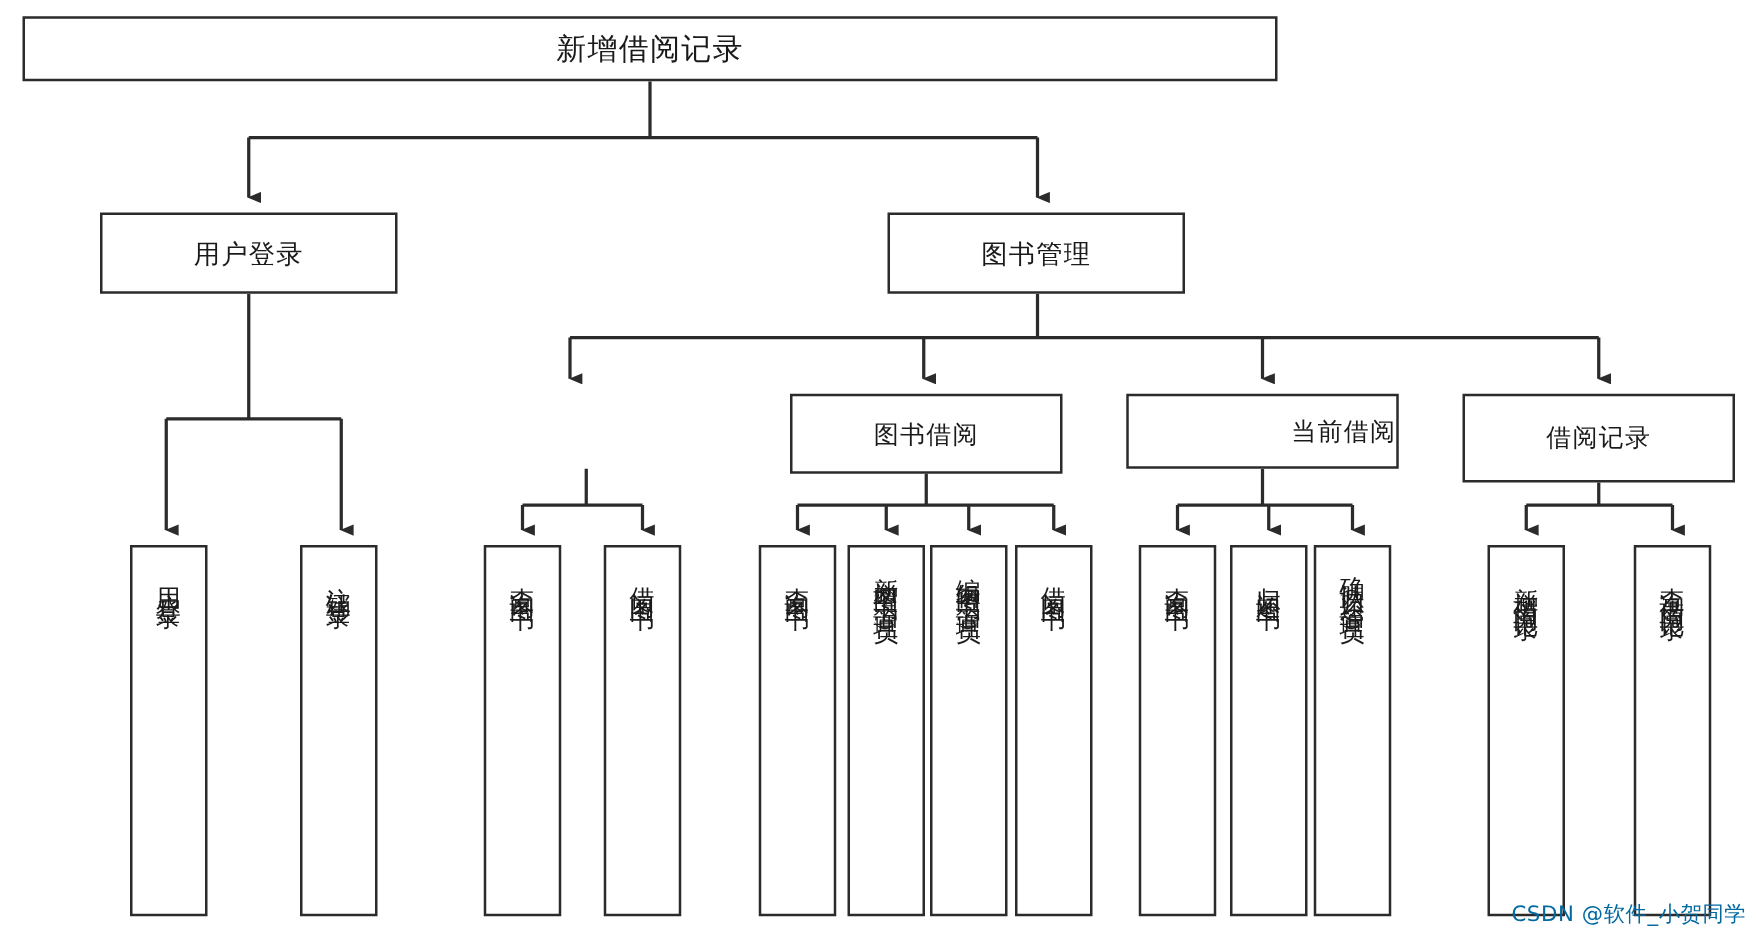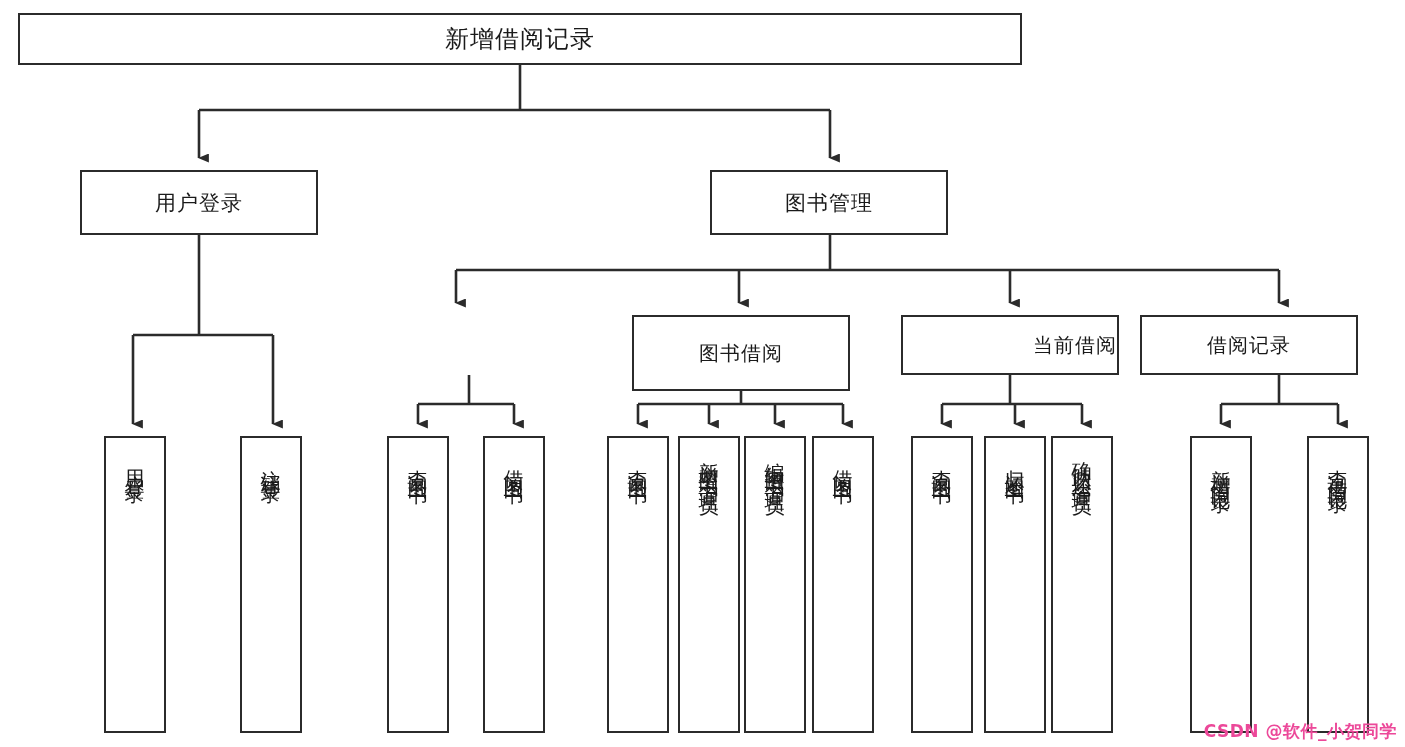--- a/index.html
+++ b/index.html
@@ -61,25 +61,24 @@
     white-space: nowrap;
   }
   .node.leaf.tall-text {
     padding-top: 8px;
   }
   .watermark {
     position: absolute;
     right: 8px;
     bottom: 4px;
     font-size: 17px;
-    color: #ec4899;
+    color: #0369a1;
     z-index: 5;
     white-space: nowrap;
     letter-spacing: 0.5px;
-    font-weight: bold;
   }
 </style>
 </head>
 <body>
 
 <div id="canvas">
 
   <svg id="edges" viewBox="0 0 1405 747" xmlns="http://www.w3.org/2000/svg">
     <defs>
       <marker id="arrow" viewBox="0 0 10 12" refX="5" refY="11" markerWidth="9" markerHeight="11" orient="auto-start-reverse" markerUnits="userSpaceOnUse">
@@ -134,27 +133,27 @@
     <span>新增借阅记录</span>
   </div>
 
   <div class="node level1" style="left:80px; top:170px; width:238px; height:65px;">
     <span>用户登录</span>
   </div>
   <div class="node level1" style="left:710px; top:170px; width:238px; height:65px;text-align:right;">
     <span>图书管理</span>
   </div>
 
-  <div class="node level2" style="left:632px; top:315px; width:218px; height:76px;">
+  <div class="node level2" style="left:632px; top:315px; width:218px; height:64px;">
     <span>图书借阅</span>
   </div>
   <div class="node level2" style="left:901px; top:315px; width:218px; height:60px;justify-content:flex-end;">
     <span>当前借阅</span>
   </div>
-  <div class="node level2" style="left:1140px; top:315px; width:218px; height:60px;text-align:right;">
+  <div class="node level2" style="left:1170px; top:315px; width:218px; height:71px;text-align:right;">
     <span>借阅记录</span>
   </div>
 
   <div class="node leaf" style="left:104px; top:436px; width:62px; height:297px;">
     <span class="vlabel">用户登录</span>
   </div>
   <div class="node leaf" style="left:240px; top:436px; width:62px; height:297px;">
     <span class="vlabel">注销登录</span>
   </div>
 

